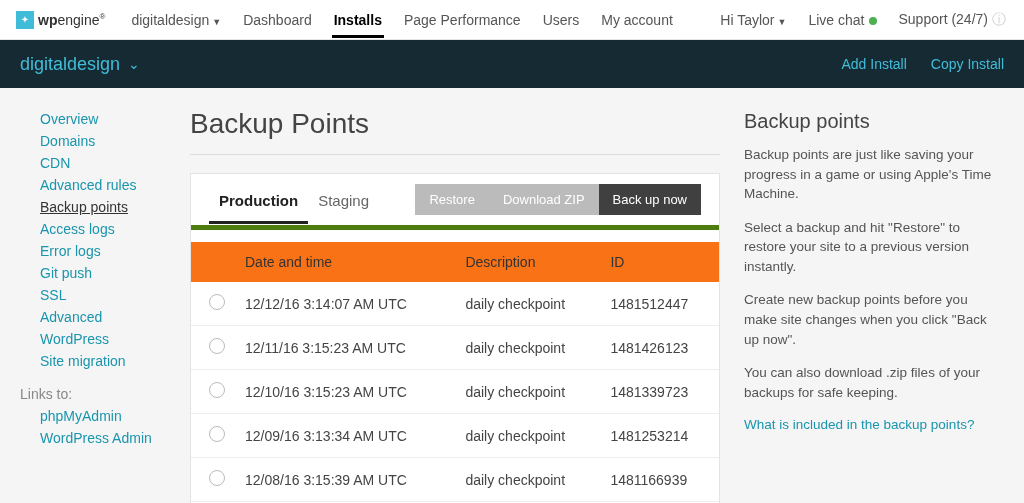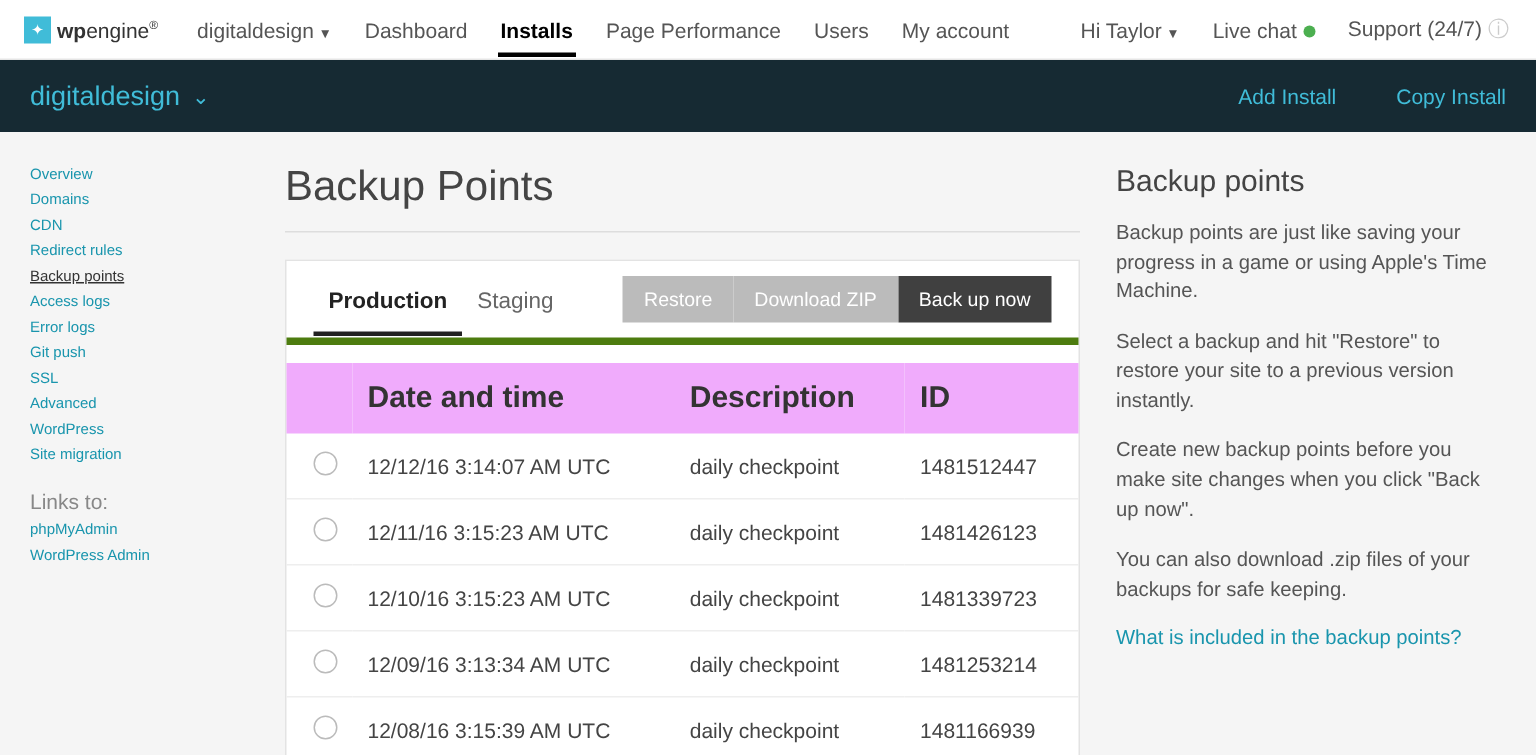--- a/index.html
+++ b/index.html
@@ -16,49 +16,49 @@
     .topnav-item.active { font-weight: 700; color: #000; border-bottom: 3px solid #000; padding-bottom: 7px; }
     .caret { font-size: 9px; margin-left: 3px; }
     .topnav-right { margin-left: auto; display: flex; align-items: center; gap: 18px; }
     .dot-green { width: 8px; height: 8px; background: #4caf50; border-radius: 50%; display: inline-block; margin-left: 4px; }
     .info-icon { color: #ccc; margin-left: 4px; }
     
     
     .subnav { background: #162a33; height: 48px; display: flex; align-items: center; padding: 0 20px; }
     .install-name { color: #40bcd8; font-size: 18px; font-weight: 400; display: flex; align-items: center; gap: 8px; cursor: pointer; }
     .install-name .chev { font-size: 14px; }
-    .subnav-right { margin-left: auto; display: flex; gap: 40px; }
+    .subnav-right { margin-left: auto; display: flex; gap: 24px; }
     .subnav-link { color: #40bcd8; cursor: pointer; font-size: 14px; }
     
     
     .body { display: flex; padding: 20px; gap: 10px; }
     
     
     .sidebar { width: 160px; flex-shrink: 0; }
-    .sidebar a { display: block; color: #1995ad; font-size: 10px; padding: 3px 0; cursor: pointer; }
+    .sidebar a { display: block; color: #1995ad; font-size: 14px; padding: 3px 0; cursor: pointer; margin-left: 20px; }
     .sidebar a.active { color: #333; text-decoration: underline; }
     .sidebar .section-label { color: #888; font-size: 14px; padding: 14px 0 3px; }
     
     
     .main { flex: 1; display: flex; gap: 24px; }
     .content { flex: 1; }
     .page-title { font-size: 28px; font-weight: 400; color: #444; margin-bottom: 14px; }
     .hr { border: none; border-top: 1px solid #ddd; margin-bottom: 18px; }
     
     .card { background: #fff; border: 1px solid #e3e3e3; }
     .tabs-row { display: flex; align-items: flex-start; border-bottom: 5px solid #4d7c0f; padding: 10px 18px 0; }
     .tab { padding: 8px 10px 12px; color: #666; cursor: pointer; font-size: 15px; }
     .tab.active { font-weight: 700; color: #222; border-bottom: 3px solid #222; margin-bottom: -1px; }
     .tab-buttons { margin-left: auto; display: flex; gap: 0; padding-bottom: 10px; }
     .btn { border: none; padding: 8px 14px; font-size: 13px; cursor: pointer; color: #fff; }
     .btn.disabled { background: #bbb; cursor: not-allowed; }
     .btn.primary { background: #404040; }
     
     .table { width: 100%; border-collapse: collapse; margin-top: 12px; }
-    .table thead th { background: #f0abfc; text-align: left; font-weight: 700; font-size: 20px; padding: 12px 10px; color: #333; }
+    .table thead th { background: #f97316; text-align: left; font-weight: 400; font-size: 14px; padding: 12px 10px; color: #333; }
     .table thead th:first-child { width: 42px; padding-left: 18px; }
     .table tbody td { padding: 12px 10px; border-bottom: 1px solid #eee; font-size: 14px; color: #444; }
     .table tbody td:first-child { padding-left: 18px; }
     .radio { width: 16px; height: 16px; border: 1px solid #bbb; border-radius: 50%; display: inline-block; }
     
     
     .info-panel { width: 260px; flex-shrink: 0; padding-top: 2px; }
     .info-panel h3 { font-size: 20px; font-weight: 400; color: #444; margin-bottom: 12px; }
     .info-panel p { font-size: 13.5px; color: #555; line-height: 1.45; margin-bottom: 14px; }
     .info-link { color: #1995ad; font-size: 13.5px; cursor: pointer; }
@@ -98,21 +98,21 @@
     <span class="subnav-link">Copy Install</span>
   </div>
 </div>
 
 <div class="body">
   <div class="sidebar">
     <div id="sidebar-items">
         <a>Overview</a>
         <a>Domains</a>
         <a>CDN</a>
-        <a>Redirect rules</a>
+        <a>Advanced rules</a>
         <a class="active">Backup points</a>
         <a>Access logs</a>
         <a>Error logs</a>
         <a>Git push</a>
         <a>SSL</a>
         <a>Advanced</a>
         <a>WordPress</a>
         <a>Site migration</a>
       </div>
     <div class="section-label">Links to:</div>

